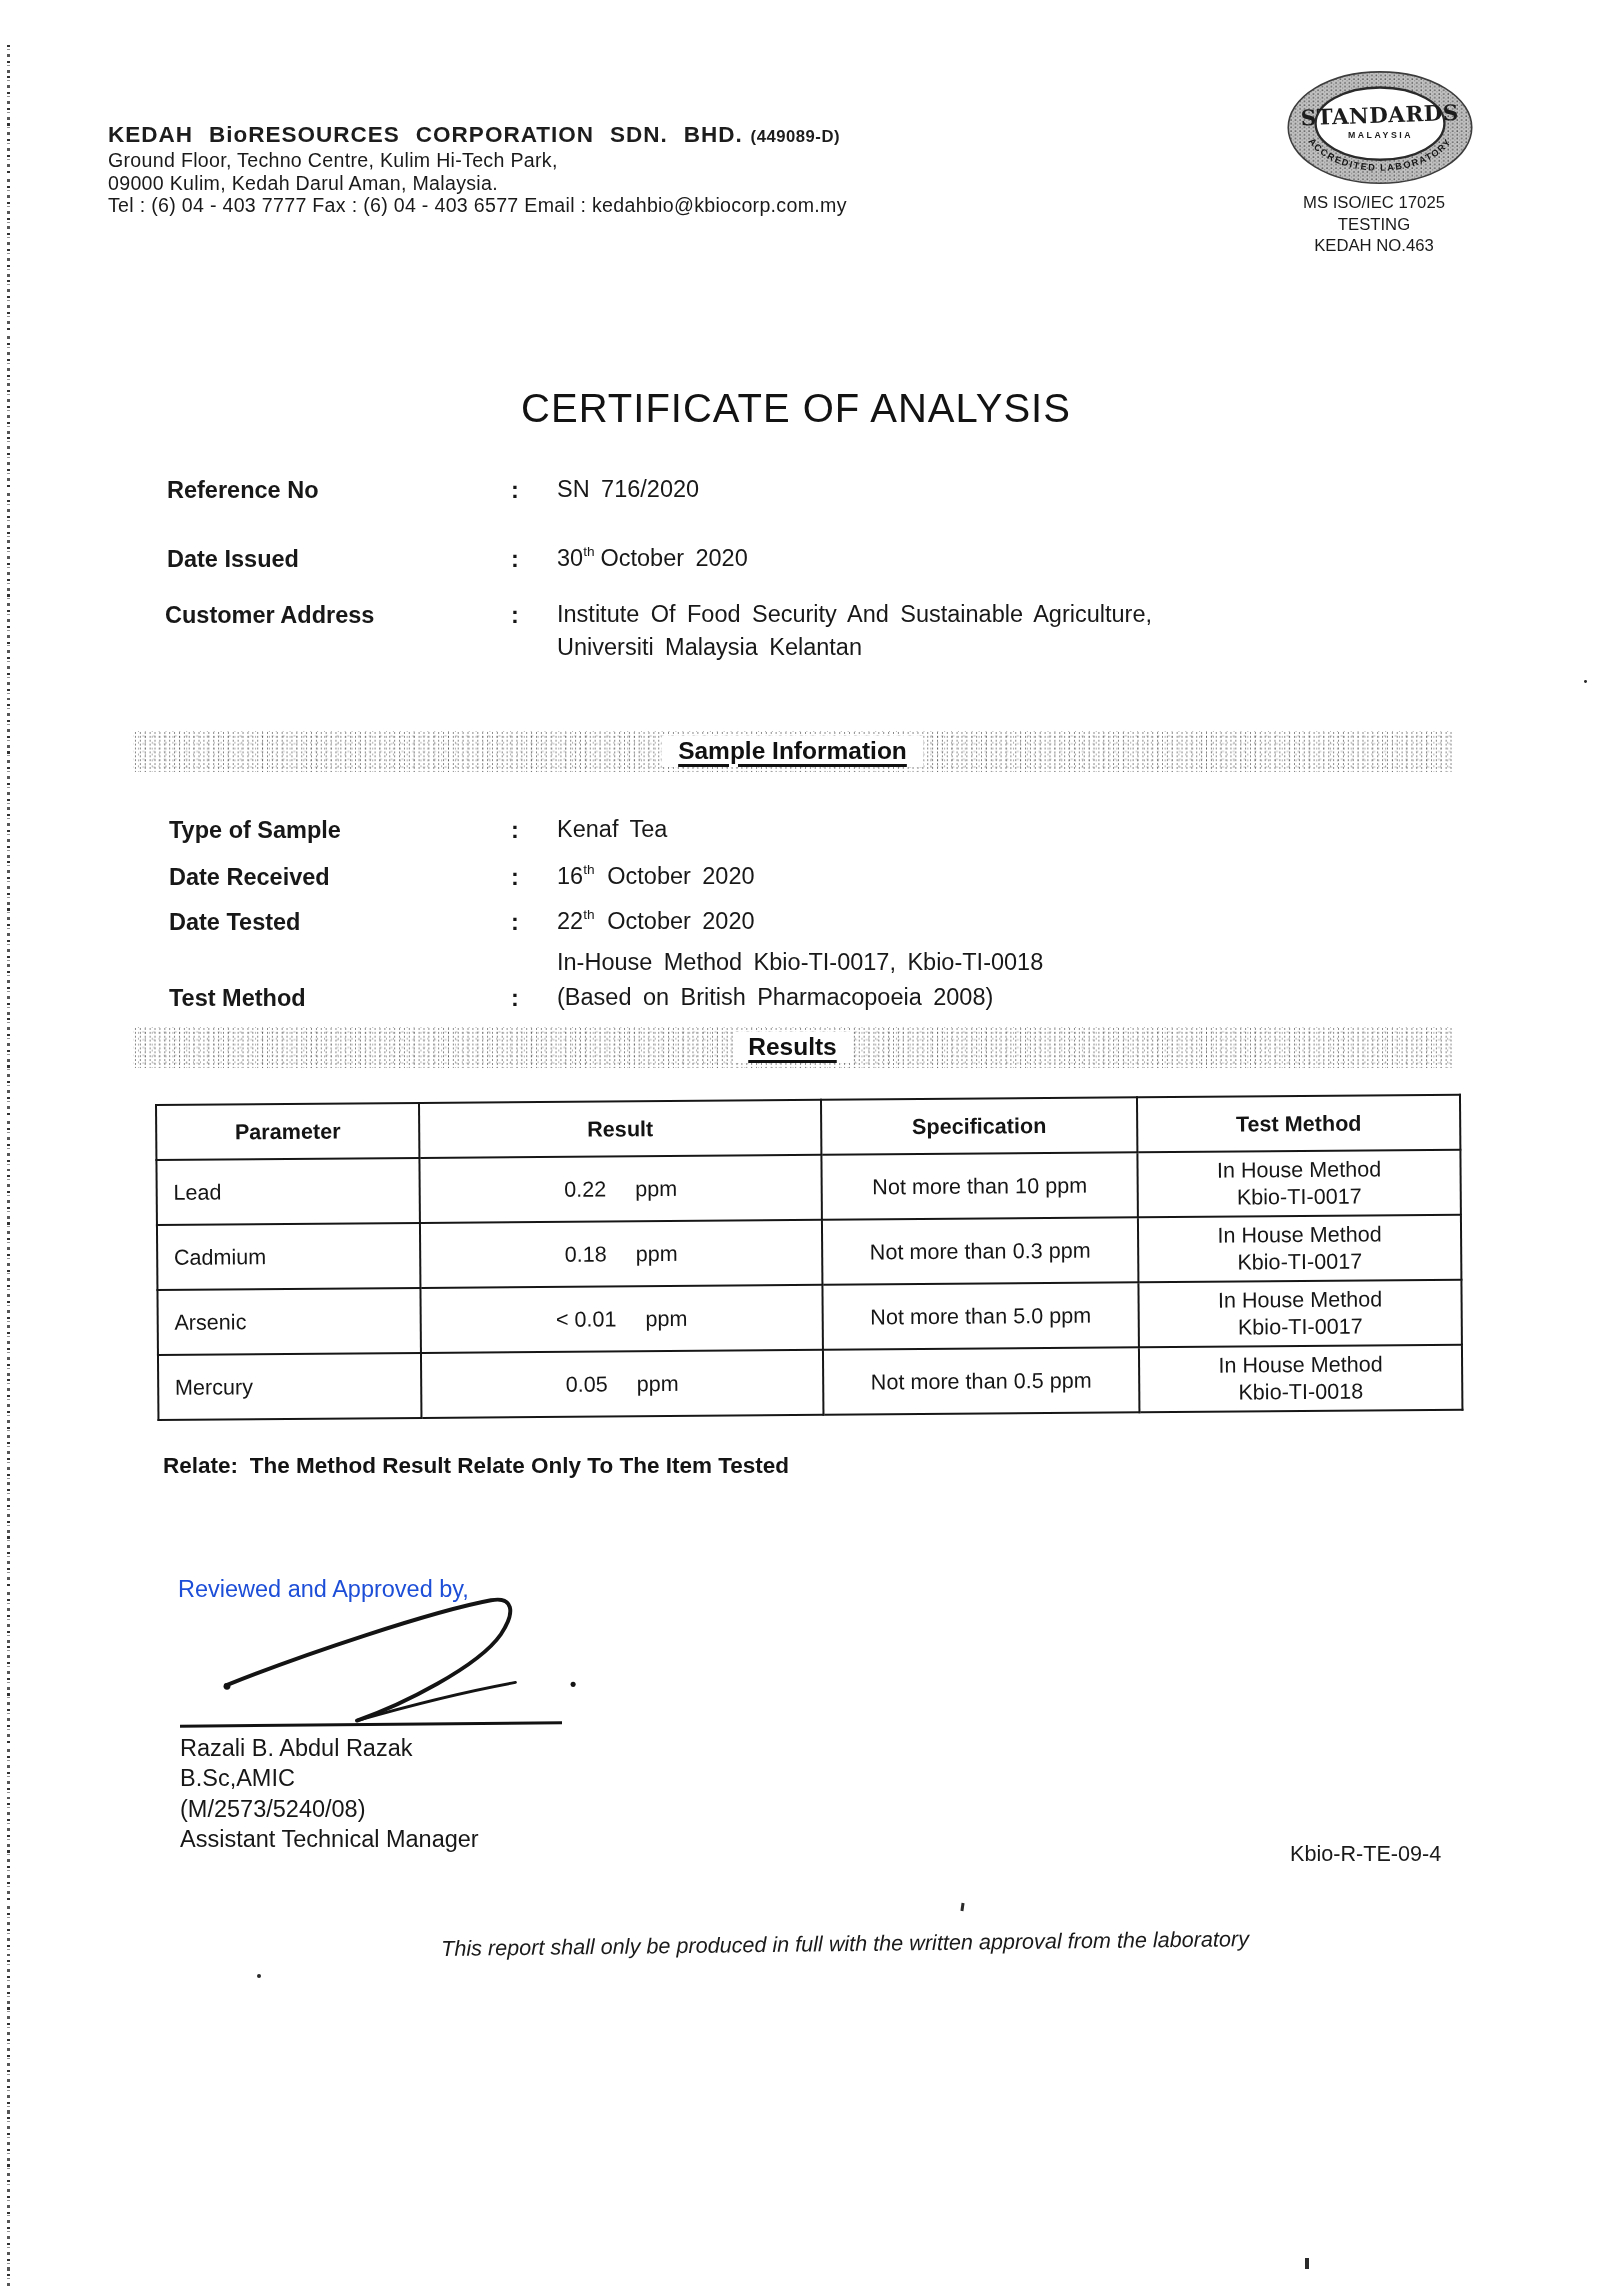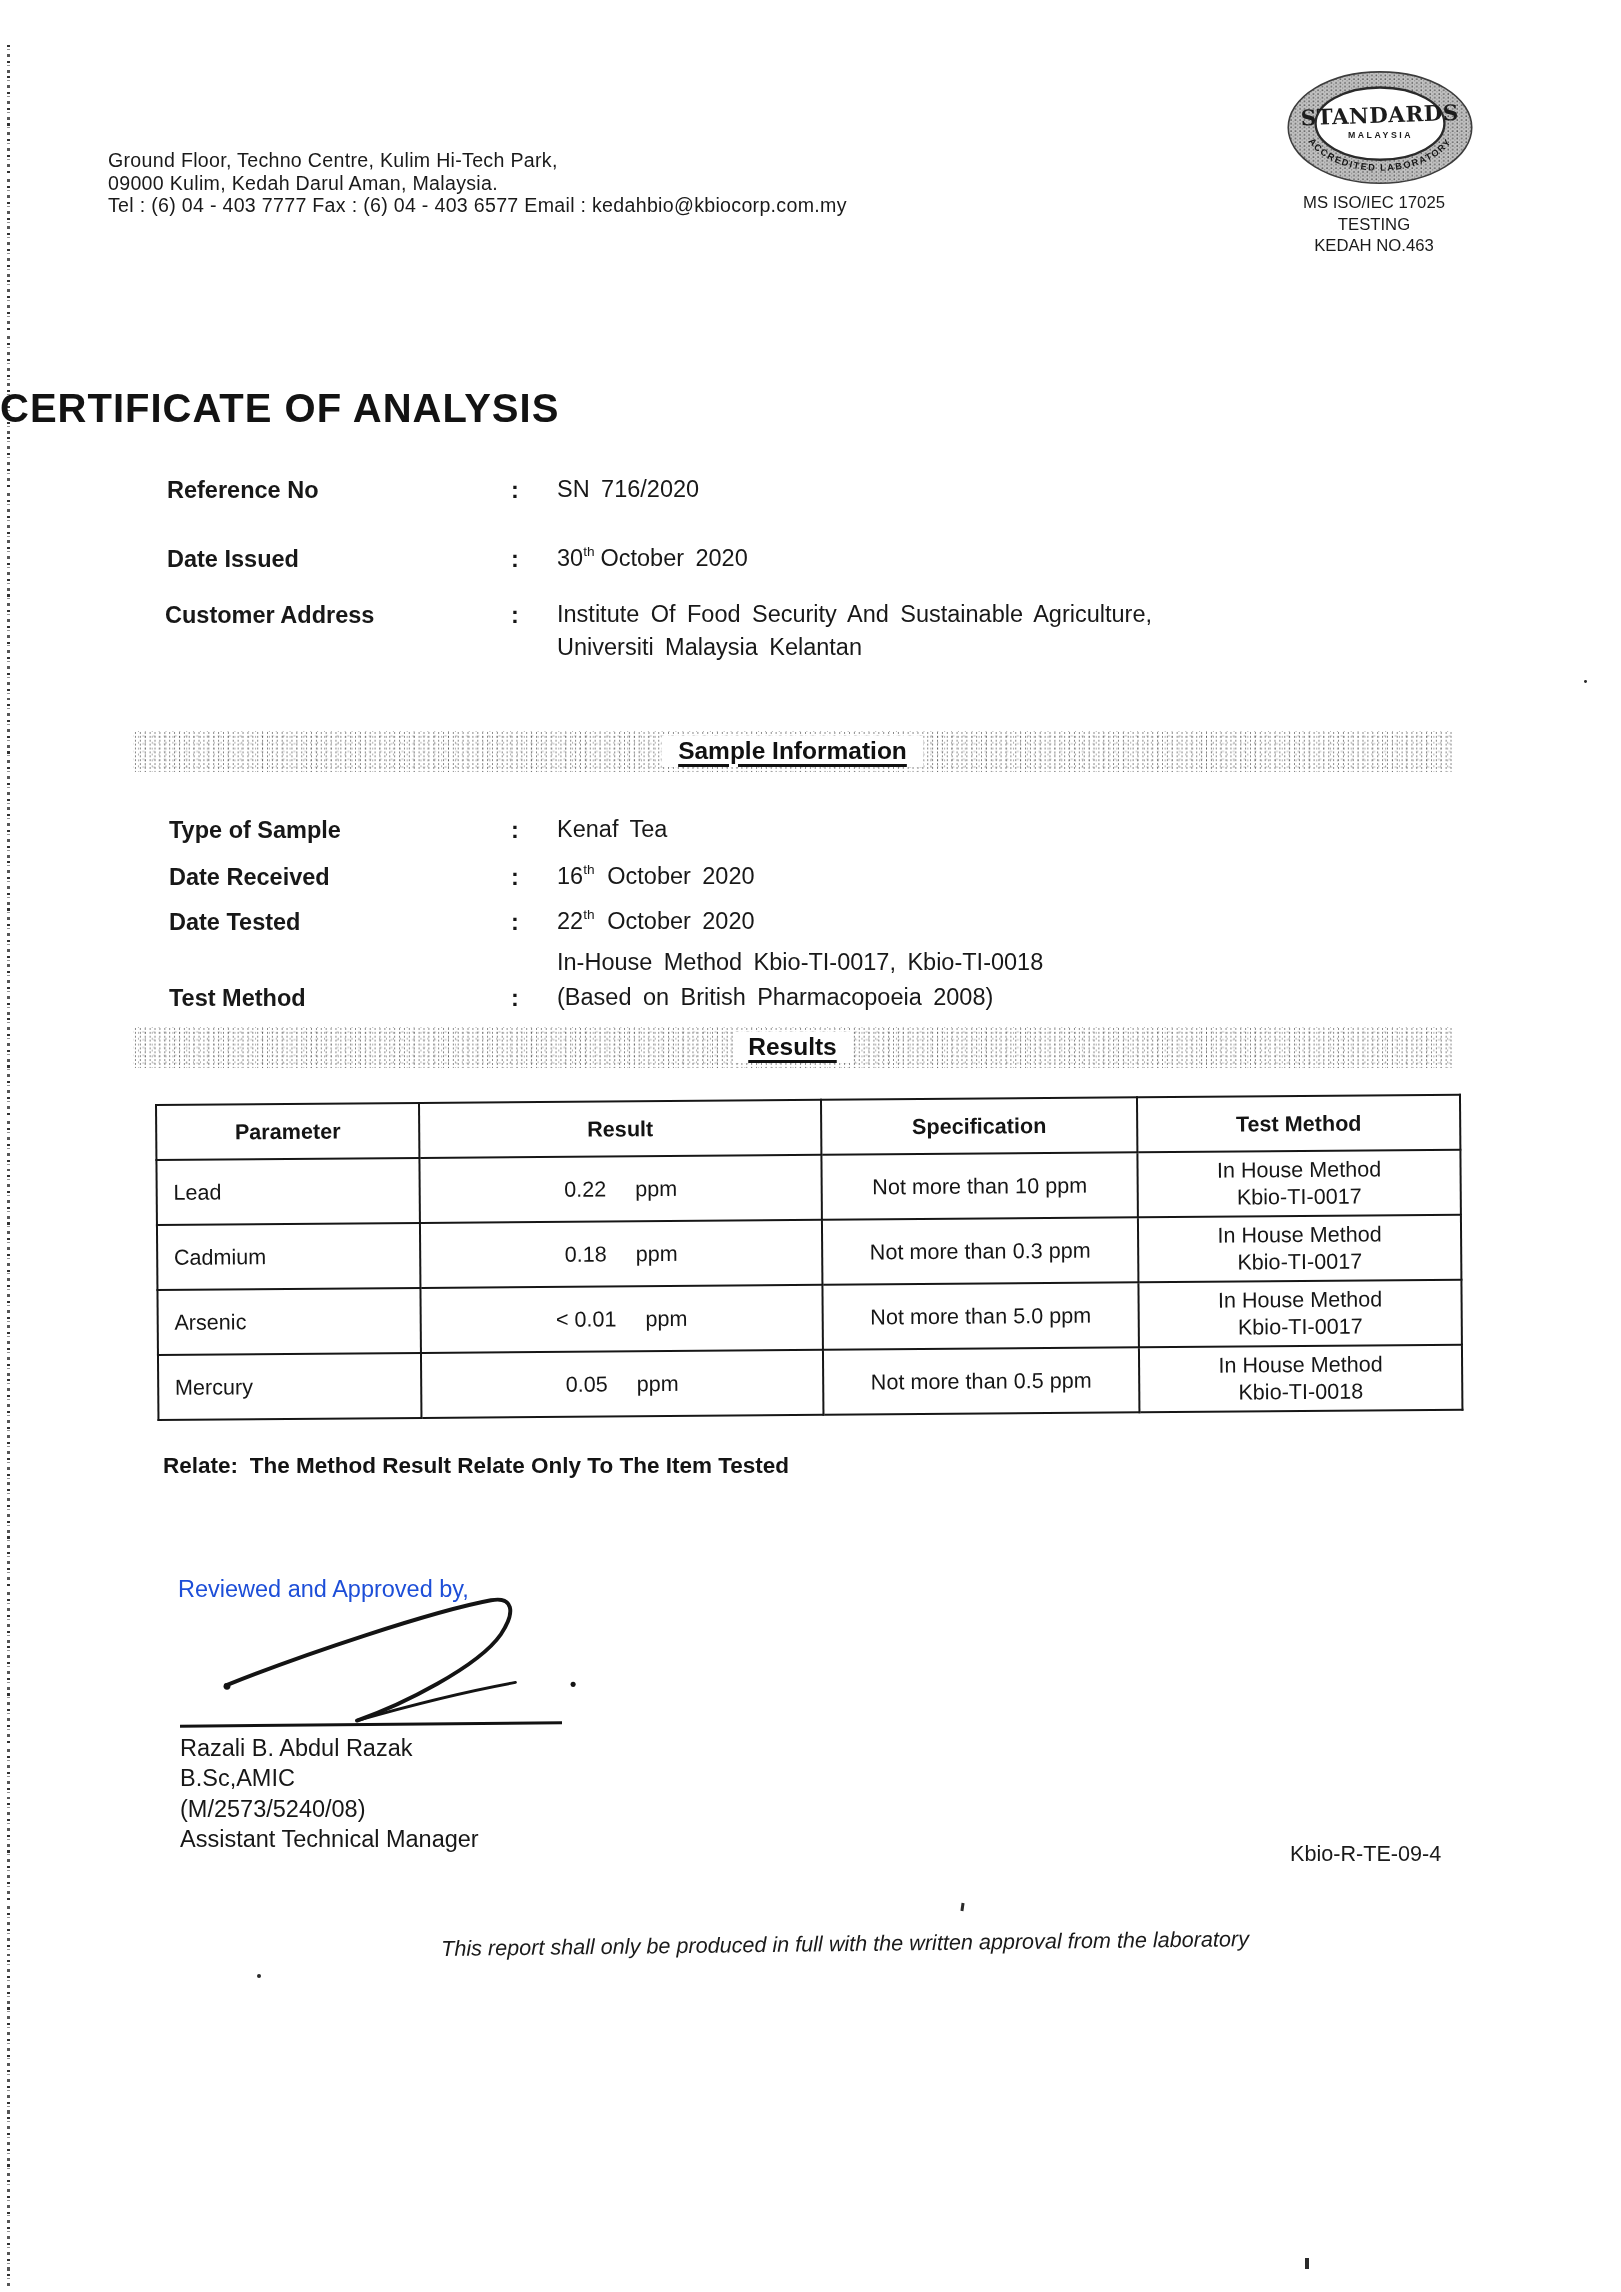--- a/index.html
+++ b/index.html
@@ -41,22 +41,22 @@
   .company-reg{font-size:16.7px; font-weight:bold; letter-spacing:0.5px; margin-left:7.8px; word-spacing:0;}
   .addr{left:108px; font-size:19.6px; letter-spacing:0.3px; color:#1a1a1a;}
 
   
   .seal-svg{left:1276px; top:67px;}
   .seal-caption{left:1270px; top:192px; width:208px; text-align:center;
     font-size:16.7px; line-height:21.6px; color:#1b1b1b;}
 
   
   .doc-title{
-    left:0; right:29px; top:386px; text-align:left;
-    font-size:40px; font-weight:bold; letter-spacing:1px; color:#131313;
+    left:0; right:29px; top:386px; text-align:center;
+    font-size:40px; font-weight:normal; letter-spacing:1px; color:#131313;
   }
 
   
   .lbl{font-size:23.5px; font-weight:bold; color:#181818;}
   .val{font-size:23.5px; color:#181818; word-spacing:4.9px;}
   .colon{font-size:23.5px; font-weight:bold;}
   .ord{font-size:13.7px; vertical-align:top; position:relative; top:-1px;}
   .month{margin-left:12.7px;}
   .month-sm{margin-left:5.9px;}
 
@@ -107,20 +107,23 @@
   .noise{background:#2a2a2a;}
 </style>
 </head>
 <body>
 
 <div class="page">
 
   <div class="abs scan-edge"></div>
 
 
+  <div class="abs company-name">
+    <span>KEDAH BioRESOURCES CORPORATION SDN. BHD.</span><span class="company-reg">(449089-D)</span>
+  </div>
   <div class="abs addr" style="top:149px;">Ground Floor, Techno Centre, Kulim Hi-Tech Park,</div>
   <div class="abs addr" style="top:172px;">09000 Kulim, Kedah Darul Aman, Malaysia.</div>
   <div class="abs addr" style="top:194px;">Tel :  (6) 04 - 403 7777   Fax : (6) 04 - 403 6577  Email : kedahbio@kbiocorp.com.my</div>
 
   <svg class="abs seal-svg" width="208" height="123" viewBox="0 0 212 126">
     <defs>
       <pattern id="halftone" width="4.6" height="3.8" patternUnits="userSpaceOnUse">
         <rect width="4.6" height="3.8" fill="#c2c2c2"></rect>
         <circle cx="1.1" cy="1" r="0.85" fill="#4c4c4c"></circle>
         <circle cx="3.4" cy="2.7" r="0.65" fill="#6d6d6d"></circle>

